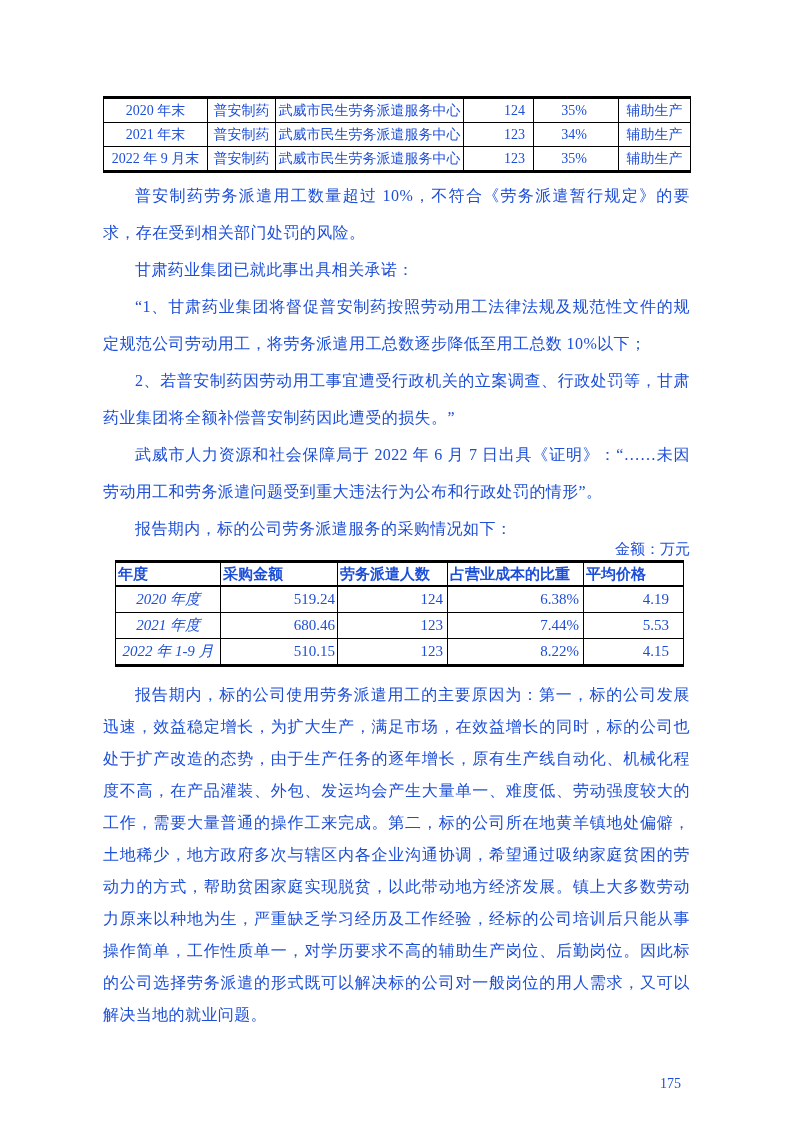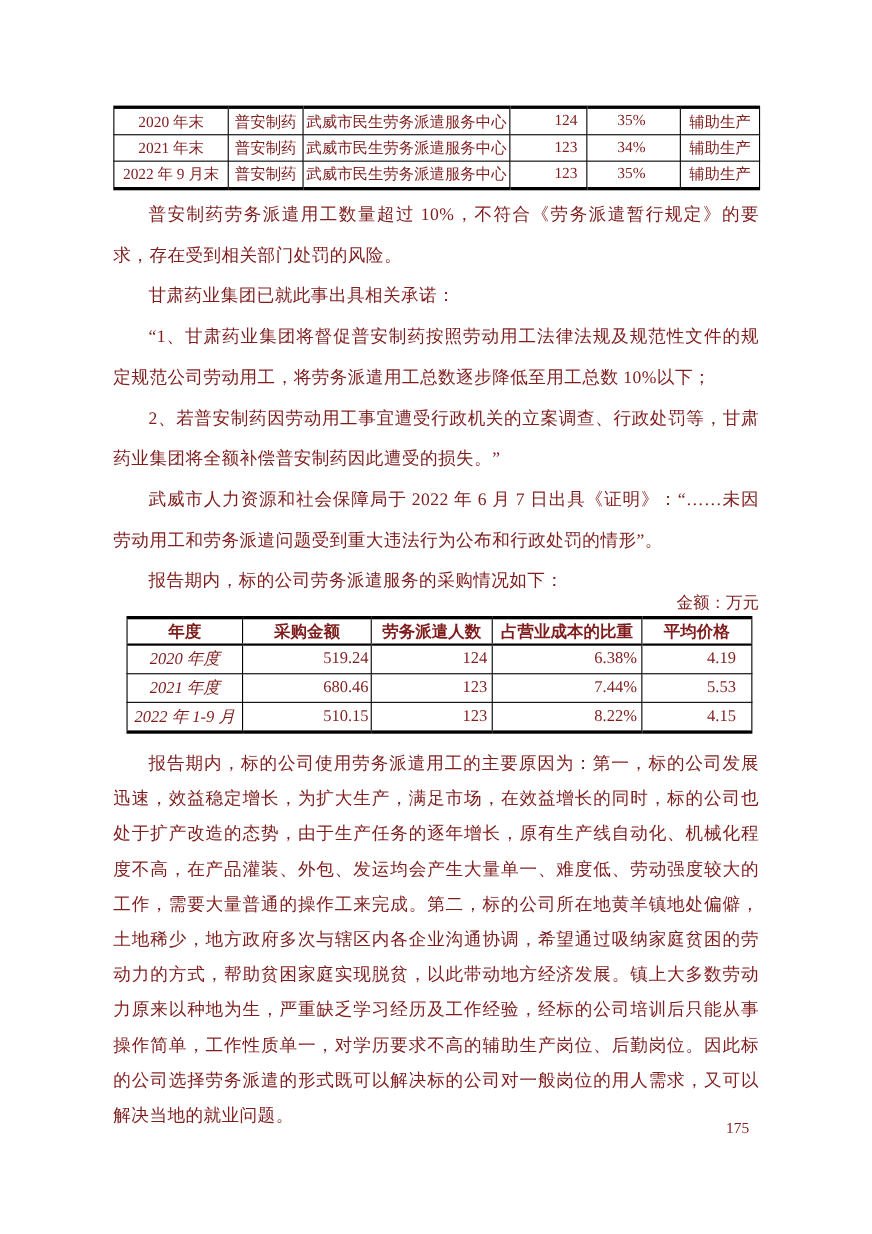--- a/index.html
+++ b/index.html
@@ -3,21 +3,21 @@
 <meta charset="utf-8">
 <style>
   html, body { margin: 0; padding: 0; background: #e8e8e8; }
   .page {
     position: relative;
     width: 793px;
     height: 1122px;
     margin: 0 auto;
     background: #ffffff;
     font-family: "Liberation Serif", "DejaVu Serif", serif;
-    color: #7f1d1d;
+    color: #1d4ed8;
     overflow: hidden;
   }
   .content {
     position: absolute;
     left: 103px;
     top: 96px;
     width: 587px;
   }
 
   
@@ -55,21 +55,21 @@
     letter-spacing: 0;
   }
 
   .t2 { width: 568px; margin-left: 12px; font-size: 15px; }
   .t2 th {
     border: 1px solid #000;
     border-top: 3px solid #000;
     border-bottom: 2px solid #000;
     height: 22px;
     font-weight: bold;
-    text-align: center;
+    text-align: left;
     vertical-align: middle;
     padding: 0 2px;
   }
   .t2 td {
     border: 1px solid #000;
     height: 25px;
     vertical-align: middle;
     padding: 0 2px;
   }
   .t2 tr:last-child td { border-bottom: 3px solid #000; }
@@ -84,21 +84,21 @@
     font-size: 16px;
     line-height: 32px;
     letter-spacing: 0.4px;
     text-align: justify;
     text-indent: 2em;
   }
 
   .page-number {
     position: absolute;
     left: 660px;
-    top: 1019px;
+    top: 1076px;
     font-size: 14px;
   }
 </style>
 </head>
 <body>
 
 <div class="page">
   <div class="content">
 
     <table class="t1">

